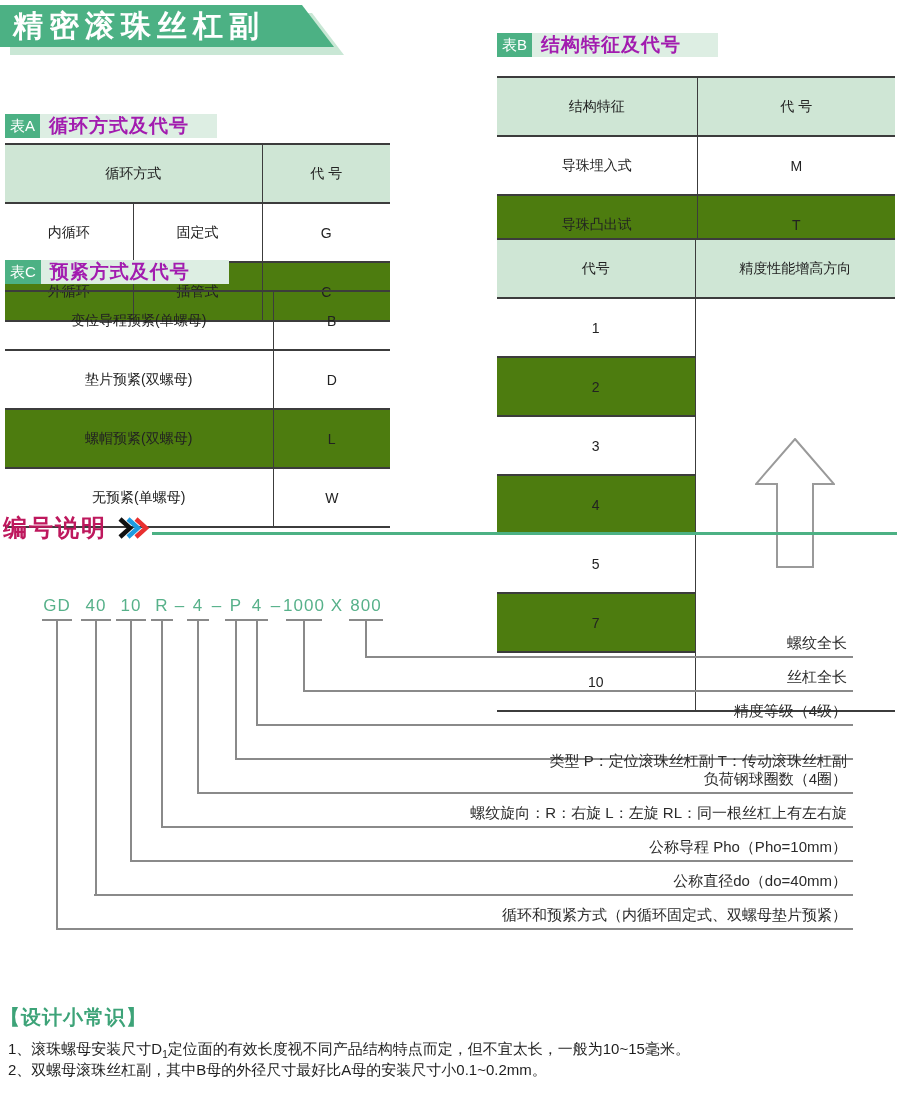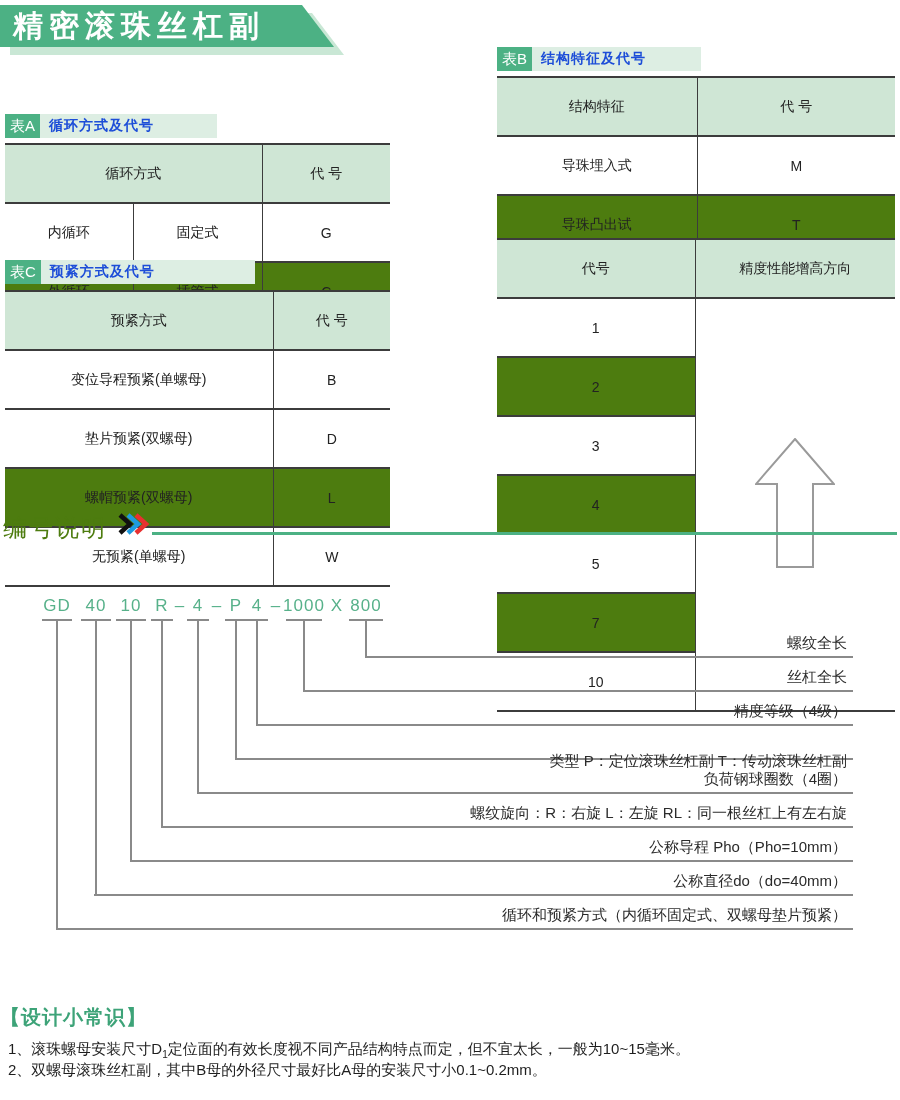--- a/index.html
+++ b/index.html
@@ -20,39 +20,39 @@
   }
   
   .tbl-title{
     position:absolute;height:24px;background:#ddeee3;display:flex;align-items:center;
   }
   .badge{
     background:#4cb184;color:#fff;font-size:15px;height:24px;line-height:24px;
     padding:0 5px;flex:0 0 auto;
   }
   .tbl-title-text{
-    font-size:14px;font-weight:bold;color:#1d4ed8;margin-left:9px;white-space:nowrap;letter-spacing:1px;
+    font-size:19px;font-weight:bold;color:#a21caf;margin-left:9px;white-space:nowrap;letter-spacing:1px;
   }
   
   table.data{
     position:absolute;border-collapse:collapse;table-layout:fixed;
     border-top:2px solid #3c3c3c;border-bottom:2px solid #3c3c3c;
   }
   table.data td{
     border-bottom:2px solid #3c3c3c;height:27px;text-align:center;
     font-size:14px;color:#222;padding:15px;overflow:hidden;white-space:nowrap;
   }
   table.data td.vline{border-left:1px solid #3c3c3c;margin-left:20px;}
   table.data tr.hdr td{background:#cfe6d5;}
   table.data tr.alt td{background:#4d7c0f;}
   table.data td.arrow-cell{background:#fff;vertical-align:middle;}
   
   .num-heading{
-    position:absolute;left:3px;top:512px;font-size:24px;font-weight:normal;color:#4d7c0f;
-    letter-spacing:2px;white-space:nowrap;display:flex;align-items:flex-start;
+    position:absolute;left:3px;top:512px;font-size:24px;font-weight:bold;color:#be185d;
+    letter-spacing:2px;white-space:nowrap;display:flex;align-items:center;
   }
   .chevrons{margin-left:9px;display:inline-block;}
   .green-rule{position:absolute;left:152px;top:532px;width:745px;height:3px;background:#4cb184;}
   .code-seg{
     position:absolute;top:596px;transform:translateX(-50%);font-size:17px;color:#57b18a;
     letter-spacing:1px;white-space:nowrap;
   }
   .tick-bar{position:absolute;top:619px;height:2px;background:#8a8a8a;}
   .vline-c{position:absolute;width:2px;background:#8a8a8a;}
   .hline-c{position:absolute;height:2px;background:#8a8a8a;}
@@ -97,21 +97,21 @@
       <td class="vline">G</td>
     </tr>
     <tr class="alt">
       <td>外循环</td>
       <td class="vline">插管式</td>
       <td class="vline">C</td>
     </tr>
   </tbody>
     </table>
 
-  <div class="tbl-title" style="left:497px;top:47px;width:204px">
+  <div class="tbl-title" style="left:497px;top:33px;width:221px">
     <span class="badge">表B</span>
     <span class="tbl-title-text">结构特征及代号</span>
   </div>
   <table class="data" style="left:497px;top:76px;width:398px">
     <colgroup>
         <col style="width:200px">
         <col style="width:198px">
       </colgroup>
     <tbody>
         <tr class="hdr">
@@ -122,34 +122,30 @@
       <td>导珠埋入式</td>
       <td class="vline">M</td>
     </tr>
     <tr class="alt">
       <td>导珠凸出试</td>
       <td class="vline">T</td>
     </tr>
   </tbody>
     </table>
 
-  <div class="tbl-title" style="left:5px;top:260px;width:250px">
+  <div class="tbl-title" style="left:5px;top:260px;width:224px">
     <span class="badge">表C</span>
     <span class="tbl-title-text">预紧方式及代号</span>
   </div>
   <table class="data" style="left:5px;top:290px;width:385px">
     <colgroup>
         <col style="width:268px">
         <col style="width:117px">
       </colgroup>
     <tbody>
-        <tr class="hdr">
-      <td>预紧方式</td>
-      <td class="vline">代 号</td>
-    </tr>
     <tr>
       <td>变位导程预紧(单螺母)</td>
       <td class="vline">B</td>
     </tr>
     <tr>
       <td>垫片预紧(双螺母)</td>
       <td class="vline">D</td>
     </tr>
     <tr class="alt">
       <td>螺帽预紧(双螺母)</td>

